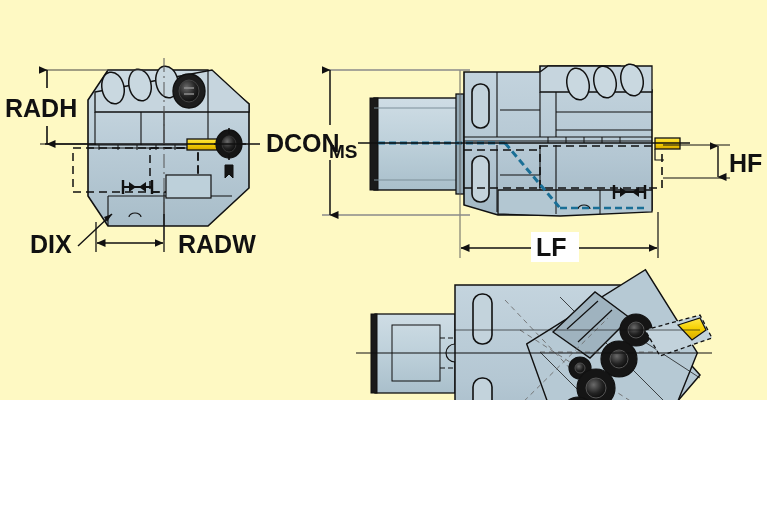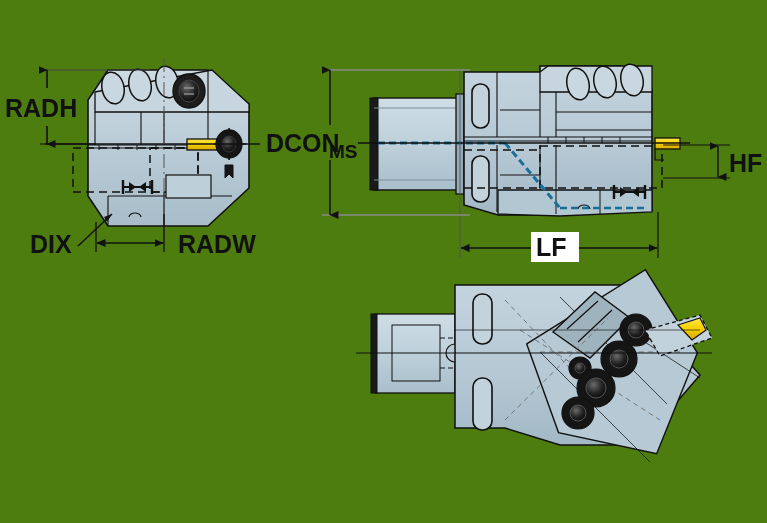--- a/index.html
+++ b/index.html
@@ -6,22 +6,22 @@
     margin: 0;
     padding: 0;
     background: #ffffff;
   }
   body {
     font-family: "Liberation Sans", sans-serif;
   }
   #stage {
     position: relative;
     width: 767px;
-    height: 523px;
-    background: #4d7c0f;
+    height: 400px;
+    background: #fef9c3;
     overflow: hidden;
   }
   #stage svg {
     position: absolute;
     left: 0;
     top: 0;
   }
   .dimlabel {
     font-family: "Liberation Sans", sans-serif;
     font-weight: bold;

